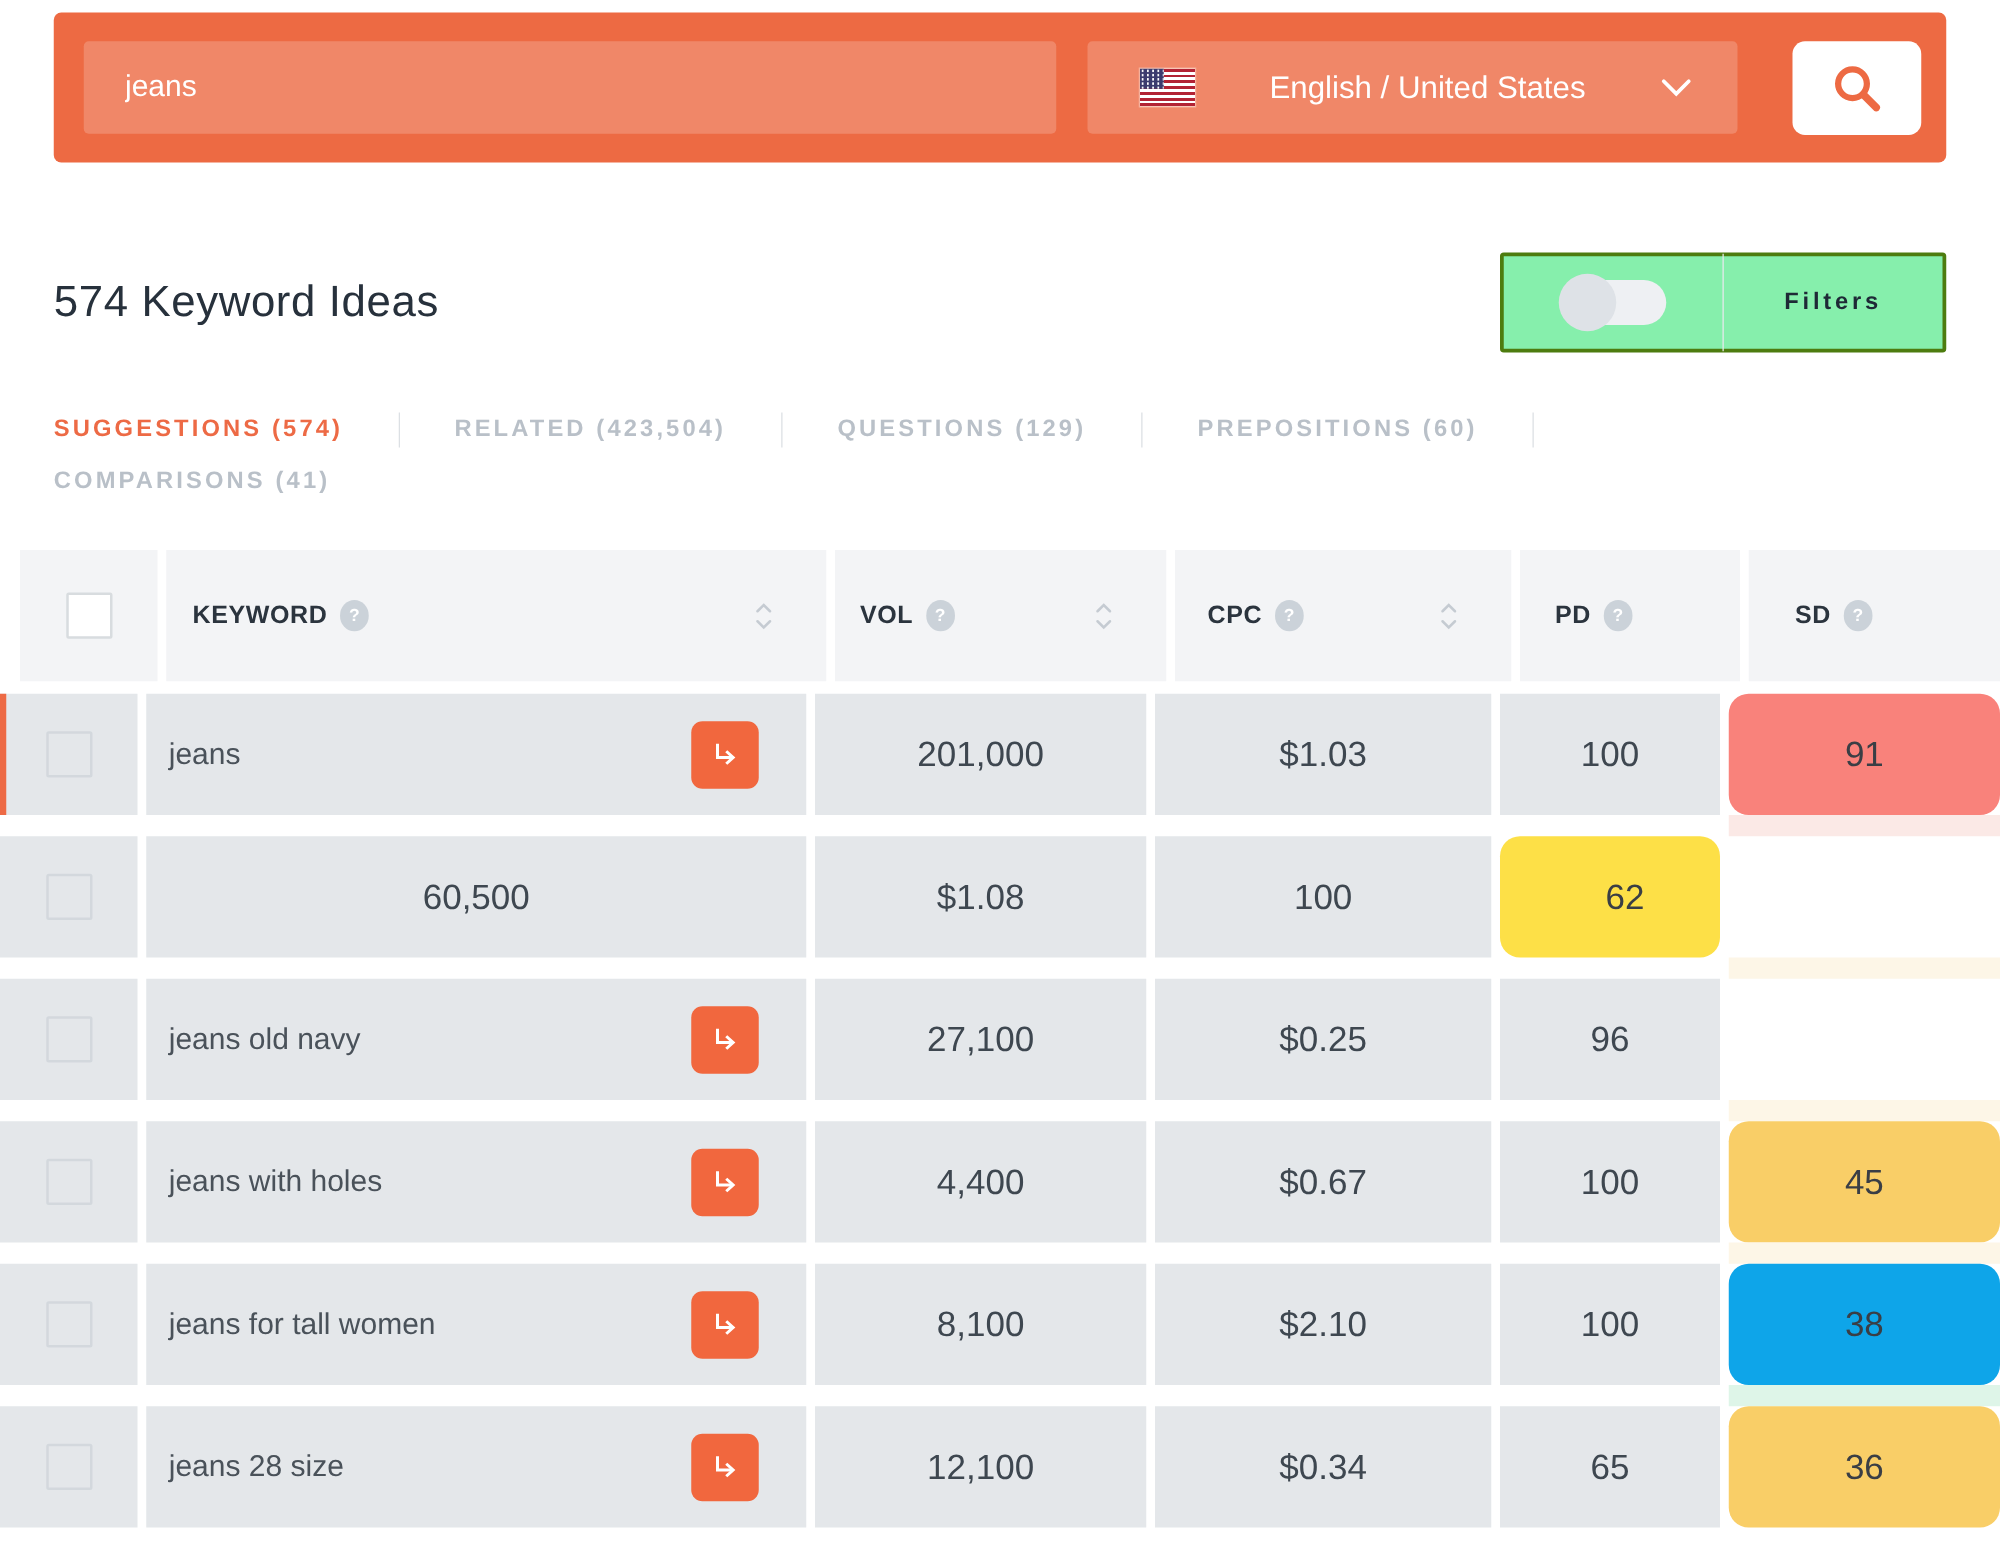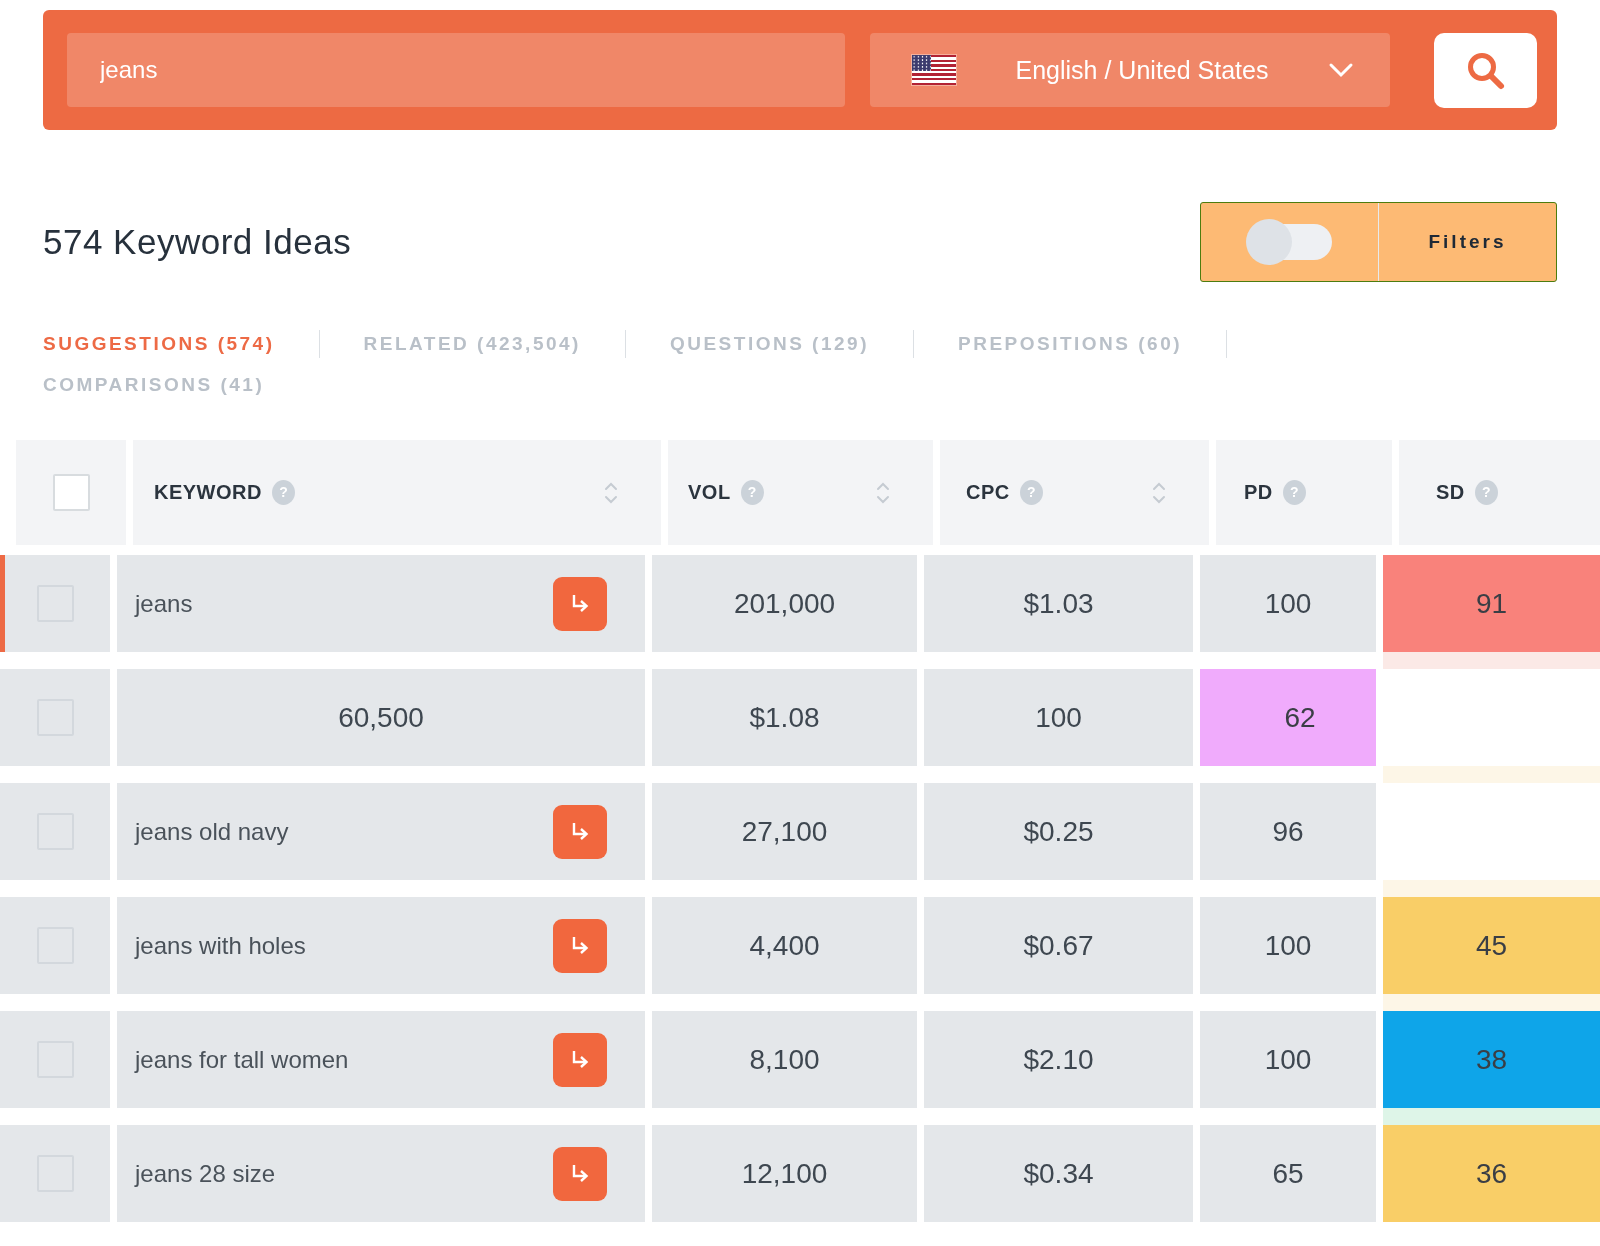--- a/index.html
+++ b/index.html
@@ -26,22 +26,22 @@
   .lang-label { flex:1; text-align:center; color:#ffffff; font-size:25px; }
   .lang-chevron { margin-right:36px; flex:0 0 auto; }
   .search-btn { position:absolute; right:20px; top:23px; width:103px; height:75px;
                 background:#ffffff; border:none; border-radius:10px; cursor:pointer;
                 display:flex; align-items:center; justify-content:center; }
 
   
   .head-row { margin:72px 43px 0 43px; height:80px;
               display:flex; align-items:center; justify-content:space-between; }
   .page-title { font-size:35px; font-weight:500; color:#27313C; letter-spacing:0.5px; }
-  .filters-card { width:357px; height:80px; background:#fdba74;
-                  border:1px solid #4d7c0f; border-radius:3px;
+  .filters-card { width:357px; height:80px; background:#86efac;
+                  border:3px solid #4d7c0f; border-radius:3px;
                   display:flex; align-items:center; }
   .toggle-wrap { flex:1; display:flex; justify-content:center; align-items:center; }
   .toggle-track { width:84px; height:36px; border-radius:18px; background:#EEF0F3;
                   position:relative; cursor:pointer; }
   .toggle-knob { position:absolute; left:-2px; top:-5px; width:46px; height:46px;
                  border-radius:50%; background:#DEE2E7; }
   .filters-divider { width:1px; height:78px; background:#E7EAED; }
   .filters-label-wrap { flex:1; text-align:center; }
   .filters-label { font-size:19px; font-weight:bold; letter-spacing:3px; color:#1E2936; }
 
@@ -75,21 +75,21 @@
   .c-check { justify-content:center; }
   .checkbox { width:37px; height:37px; border:2px solid #D3D8DD; border-radius:2px;
               background:transparent; cursor:pointer; }
   .checkbox.header { background:#ffffff; border-color:#D8DCDF; }
 
   .c-keyword { justify-content:space-between; padding-left:18px; padding-right:38px; }
   .kw { font-size:24px; color:#4A525A; }
   .kw-open { width:54px; height:54px; background:#F1673E; border:none; border-radius:9px;
              cursor:pointer; display:flex; align-items:center; justify-content:center; }
   .c-num { justify-content:center; font-size:28px; color:#3E4750; }
-  .c-sd  { color:#3A3E45; }
+  .c-sd  { color:#3A3E45;border-radius:16px; }
 
   .active-row::before { content:""; position:absolute; left:0; top:0; width:5px;
                         height:97px; background:#ED6A45; }
   .sd-gap { position:absolute; left:1383px; top:97px; width:217px; height:17px; }
 </style>
 </head>
 <body>
 
 <div class="searchbar">
   <input class="search-input" type="text" value="jeans" style="">
@@ -198,21 +198,21 @@
   <div class="sd-gap" style="background: rgb(251, 233, 230);"></div>
       </div>
 
   <div class="trow">
     <div class="cell c-check">
       <span class="checkbox"></span>
     </div>
     <div class="cell c-num c-vol">60,500</div>
     <div class="cell c-num c-cpc">$1.08</div>
     <div class="cell c-num c-pd">100</div>
-    <div class="cell c-num c-sd" style="background: #f0abfc; padding-left: 24px;">62</div>
+    <div class="cell c-num c-sd" style="background: #fde047; padding-left: 24px;">62</div>
   <div class="sd-gap" style="background: rgb(253, 246, 231);"></div>
       </div>
 
   <div class="trow">
     <div class="cell c-check">
       <span class="checkbox"></span>
     </div>
     <div class="cell c-keyword">
       <span class="kw">jeans old navy</span>
       <button class="kw-open">

